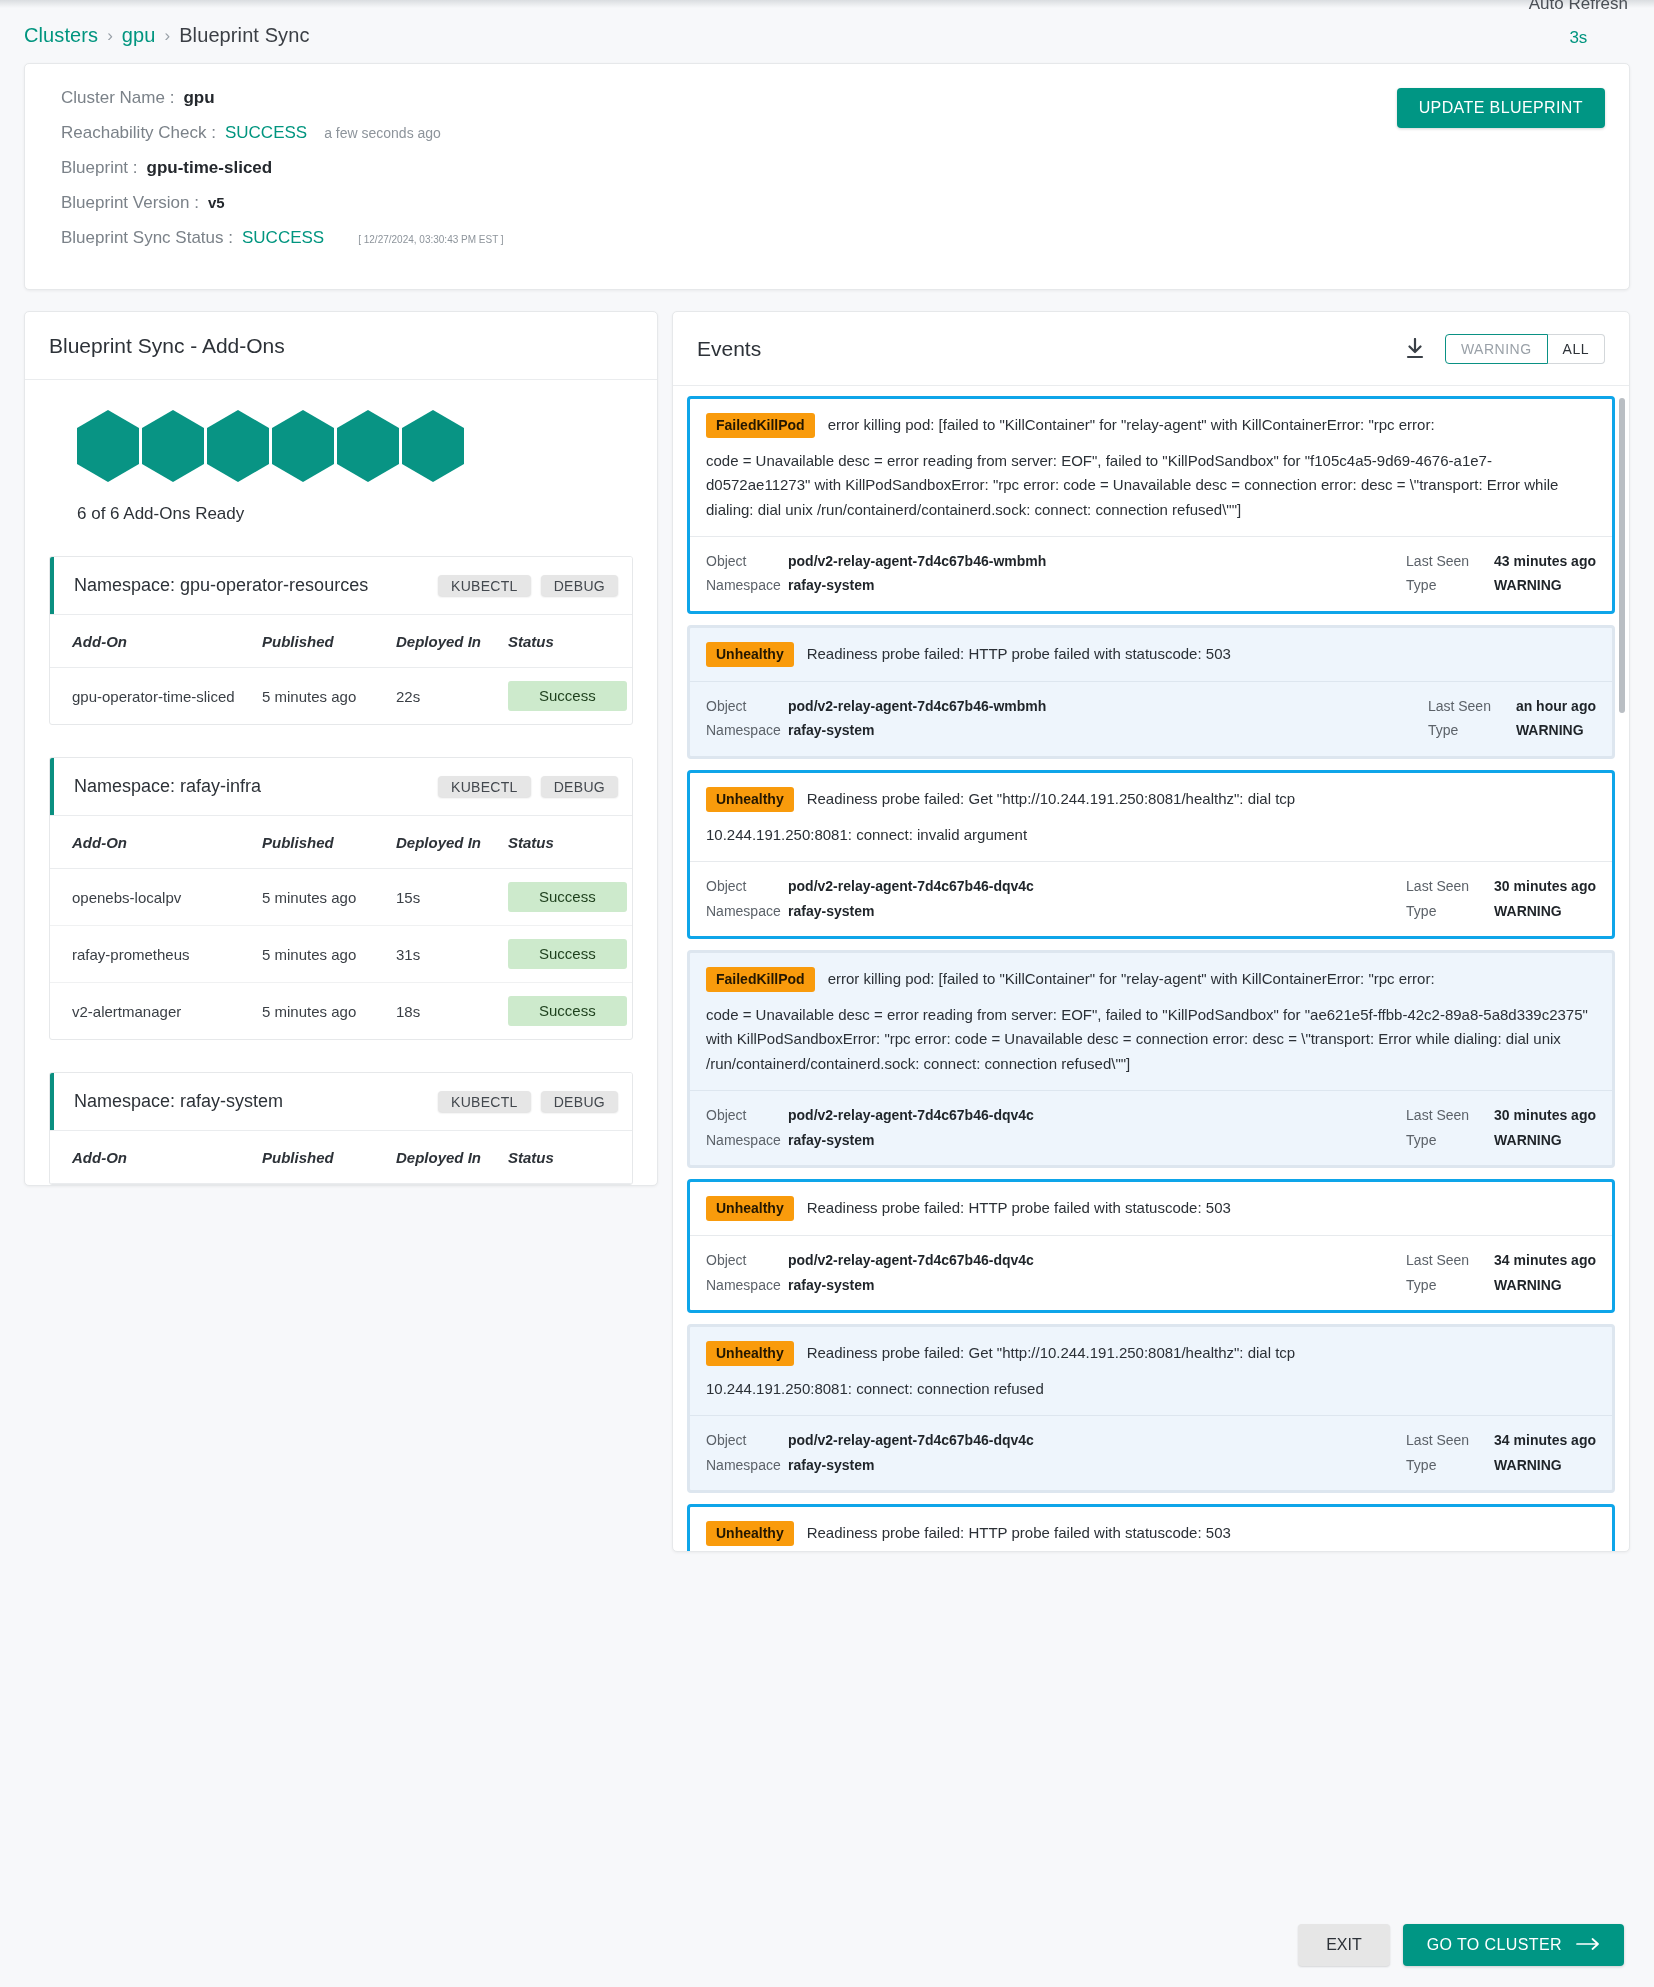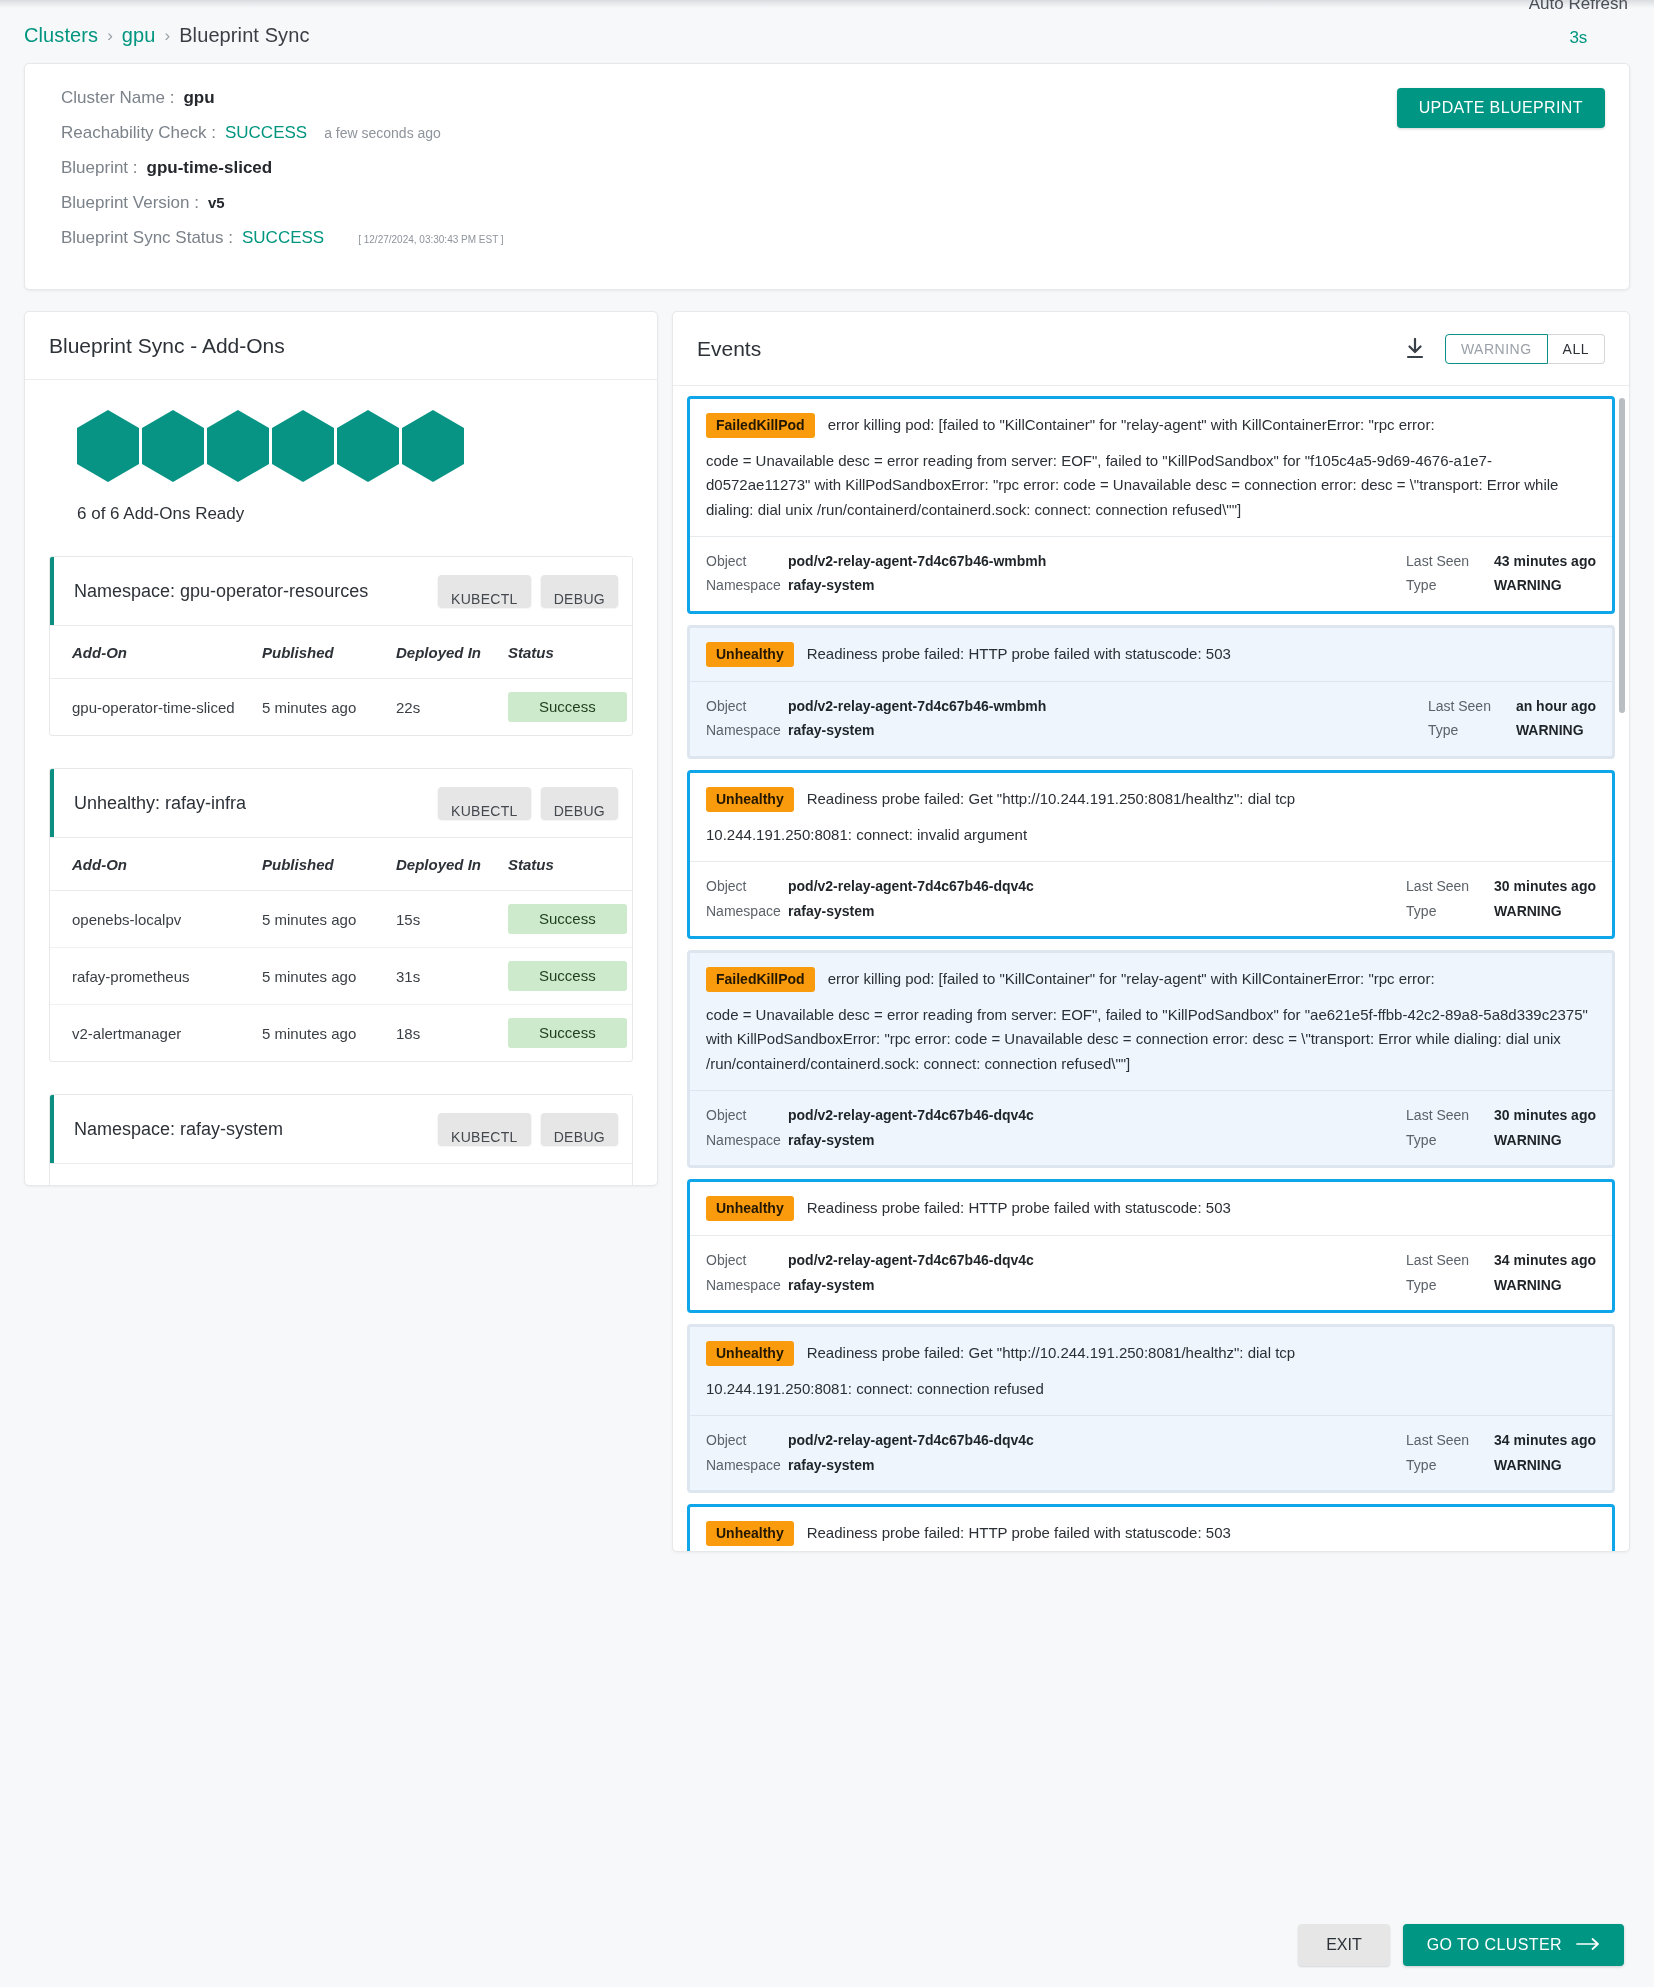--- a/index.html
+++ b/index.html
@@ -120,21 +120,21 @@
     background: #fff;
   }
   .ns-head::before {
     content: ""; position: absolute; left: 0; top: 0; bottom: 0;
     width: 4px; background: #0a8f80;
   }
   .ns-title { font-size: 18px; color: #2d3238; }
   .ns-btns { margin-left: auto; display: flex; gap: 10px; }
   .chip-btn {
     background: #e6e6e6; border: none; border-radius: 4px;
-    padding: 16px 13px; height: 21px;
+    padding: 0 13px; height: 21px;
     font-size: 14px; color: #43484e; letter-spacing: .3px;
     font-family: inherit; cursor: pointer;
     box-shadow: 0 1px 2px rgba(0,0,0,.14);
   }
   table.addons { width: 100%; border-collapse: collapse; }
   table.addons th {
     text-align: left; font-size: 15px; color: #2d3238;
     padding: 18px 0 17px 0; font-weight: bold;
     border-bottom: 1px solid #eaecee;
     font-style: italic;
@@ -308,21 +308,21 @@
                       <td class="c-name">gpu-operator-time-sliced</td>
                       <td class="c-pub">5 minutes ago</td>
                       <td class="c-dep">22s</td>
                       <td class="c-stat"><span class="succ-badge">Success</span></td>
                     </tr>
                   </tbody>
                 </table>
               </div>
               <div class="ns-block">
                 <div class="ns-head">
-                  <span class="ns-title">Unhealthy: rafay-infra</span>
+                  <span class="ns-title">Namespace: rafay-infra</span>
                   <div class="ns-btns">
                     <button class="chip-btn">KUBECTL</button>
                     <button class="chip-btn">DEBUG</button>
                   </div>
                 </div>
                 <table class="addons">
                   <thead>
                     <tr>
                       <th class="c-name">Add-On</th>
                       <th class="c-pub">Published</th>

